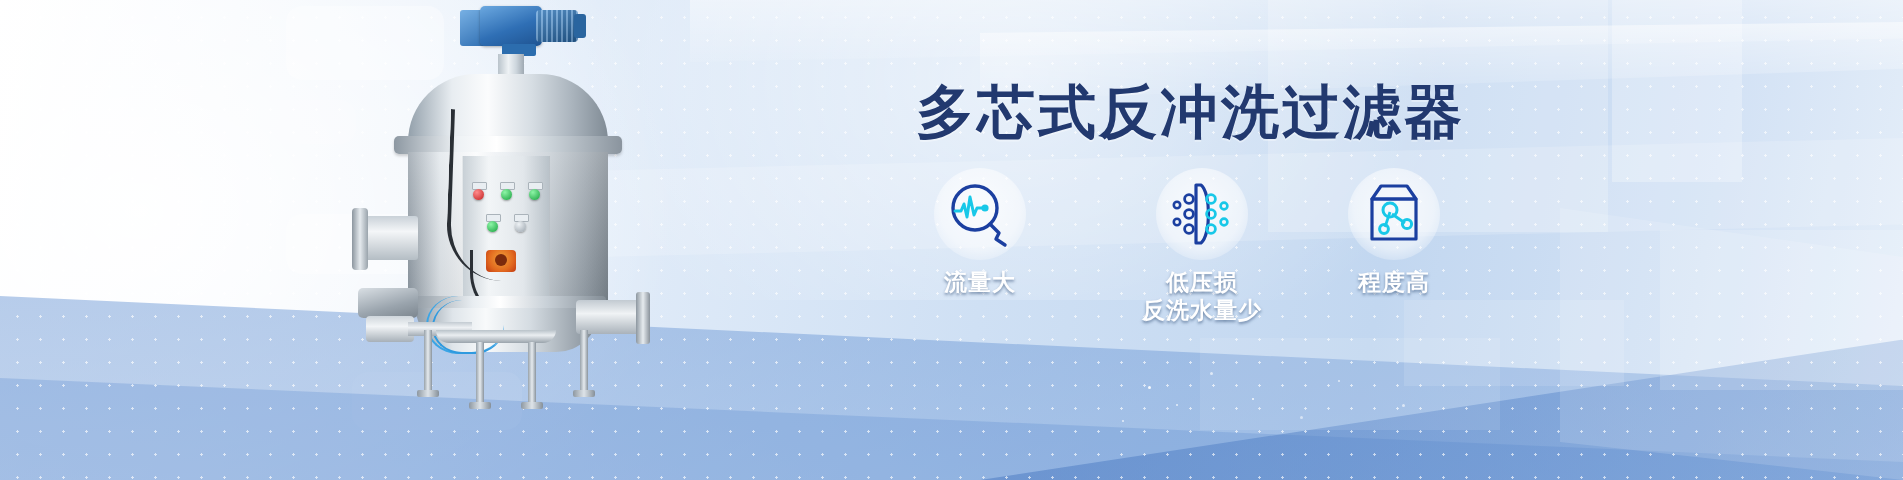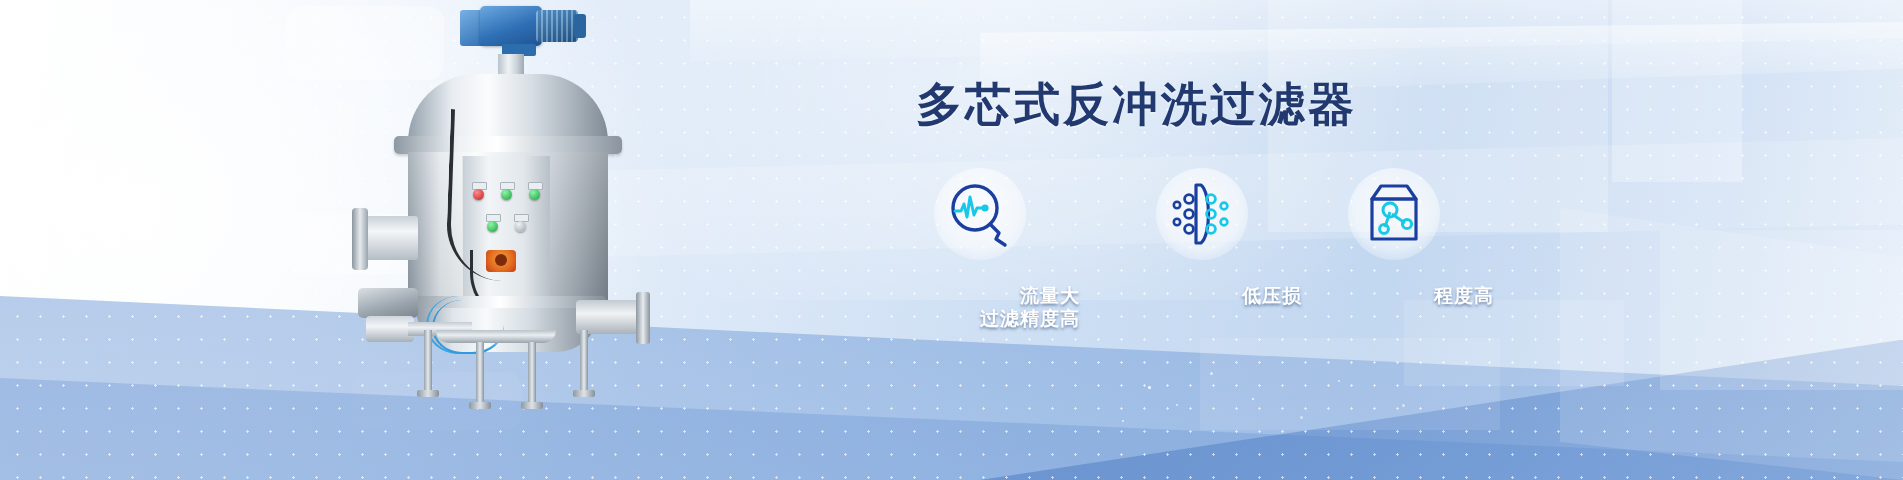--- a/index.html
+++ b/index.html
@@ -212,21 +212,21 @@
     background:linear-gradient(180deg,#cfd6dc,#f2f5f7 40%,#a7b0b8);
   }
   .valve-pipe{left:56px;top:322px;width:64px;height:14px;background:linear-gradient(180deg,#c3cbd2,#eef1f4 40%,#a4adb5);}
   .bottom-pipe{left:84px;top:330px;width:120px;height:13px;border-radius:0 0 14px 14px;background:linear-gradient(180deg,#b9c2c9,#eaeef1 40%,#9aa4ac);}
 
   .tube{position:absolute;border:2px solid #2f9adf;border-radius:50%/60%;background:transparent;}
 
   
   .headline{
     position:absolute;left:916px;top:74px;
-    font-size:46px;font-weight:bold;letter-spacing:3px;
+    font-size:58px;font-weight:bold;letter-spacing:3px;
     color:#22396F;
     font-family:"DejaVu Sans","Liberation Sans",sans-serif;
     text-shadow:0 2px 0 rgba(255,255,255,.35);
     white-space:nowrap;
   }
 
   
   .features{position:absolute;left:880px;top:168px;width:660px;height:160px;}
   .feature{position:absolute;width:200px;text-align:center;}
   .feature.f1{left:0;}
@@ -234,26 +234,25 @@
   .feature.f3{left:414px;}
 
   .ficon{
     position:relative;margin:0 auto;width:92px;height:92px;border-radius:50%;
     background:radial-gradient(circle at 50% 45%,rgba(255,255,255,.80) 0%,rgba(255,255,255,.55) 58%,rgba(255,255,255,.12) 82%,rgba(255,255,255,0) 100%);
     display:flex;align-items:center;justify-content:center;
   }
   .ficon svg{display:block;}
 
   .flabel{
-    margin-top:24px;
-    font-size:19px;font-weight:bold;line-height:1.22;color:#ffffff;
+    margin-top:8px;
+    font-size:23px;font-weight:bold;line-height:1.22;color:#ffffff;
     font-family:"DejaVu Sans","Liberation Sans",sans-serif;
     text-shadow:0 2px 3px rgba(40,70,110,.55);
     letter-spacing:1px;
-    text-align:right;
   }
   .flabel span{display:block;}
 </style>
 </head>
 <body>
 
 <div class="banner">
 
   <div class="layer glow-left"></div>
   <div class="layer glow-top"></div>
@@ -369,21 +368,20 @@
       <div class="ficon">
         <svg width="74" height="74" viewBox="0 0 74 74">
           <circle cx="32" cy="31" r="22" fill="none" stroke="#1B3FA0" stroke-width="3.4"></circle>
           <path d="M47 47 L56 56 L53 62 L62 68" fill="none" stroke="#1B3FA0" stroke-width="3.4" stroke-linecap="round" stroke-linejoin="round"></path>
           <path d="M12 34 L18 34 L21 27 L24 40 L27 20 L31 38 L34 31 L40 31" fill="none" stroke="#18C8E8" stroke-width="3" stroke-linecap="round" stroke-linejoin="round"></path>
           <circle cx="42" cy="31" r="3.6" fill="#18C8E8"></circle>
         </svg>
       </div>
       <div class="flabel">
         <span>流量大</span>
-        <span>过滤精度高</span>
       </div>
     </div>
 
     <div class="feature f2">
       <div class="ficon">
         <svg width="74" height="74" viewBox="0 0 74 74">
           <path d="M36 8 C46 16 46 58 36 66 L31 66 L31 8 Z" fill="none" stroke="#1B3FA0" stroke-width="3.2" stroke-linejoin="round"></path>
           <circle cx="24" cy="22" r="4.4" fill="none" stroke="#1B3FA0" stroke-width="2.8"></circle>
           <circle cx="24" cy="37" r="4.4" fill="none" stroke="#1B3FA0" stroke-width="2.8"></circle>
           <circle cx="24" cy="52" r="4.4" fill="none" stroke="#1B3FA0" stroke-width="2.8"></circle>
@@ -391,20 +389,21 @@
           <circle cx="12" cy="45" r="3.2" fill="none" stroke="#1B3FA0" stroke-width="2.6"></circle>
           <circle cx="46" cy="22" r="4.4" fill="none" stroke="#18C8E8" stroke-width="2.8"></circle>
           <circle cx="46" cy="37" r="4.4" fill="none" stroke="#18C8E8" stroke-width="2.8"></circle>
           <circle cx="46" cy="52" r="4.4" fill="none" stroke="#18C8E8" stroke-width="2.8"></circle>
           <circle cx="59" cy="29" r="3.4" fill="none" stroke="#18C8E8" stroke-width="2.6"></circle>
           <circle cx="59" cy="45" r="3.4" fill="none" stroke="#18C8E8" stroke-width="2.6"></circle>
         </svg>
       </div>
       <div class="flabel">
         <span>低压损</span>
+        <span>反洗水量少</span>
       </div>
     </div>
 
     <div class="feature f3">
       <div class="ficon">
         <svg width="74" height="74" viewBox="0 0 74 74">
           <path d="M15 22 L24 9 L50 9 L59 22 Z" fill="none" stroke="#1B3FA0" stroke-width="3.2" stroke-linejoin="round"></path>
           <path d="M15 22 L15 62 L59 62 L59 22 Z" fill="none" stroke="#1B3FA0" stroke-width="3.2" stroke-linejoin="round"></path>
           <line x1="33" y1="35" x2="28" y2="50" stroke="#18C8E8" stroke-width="2.8"></line>
           <line x1="35" y1="37" x2="48" y2="46" stroke="#18C8E8" stroke-width="2.8"></line>

